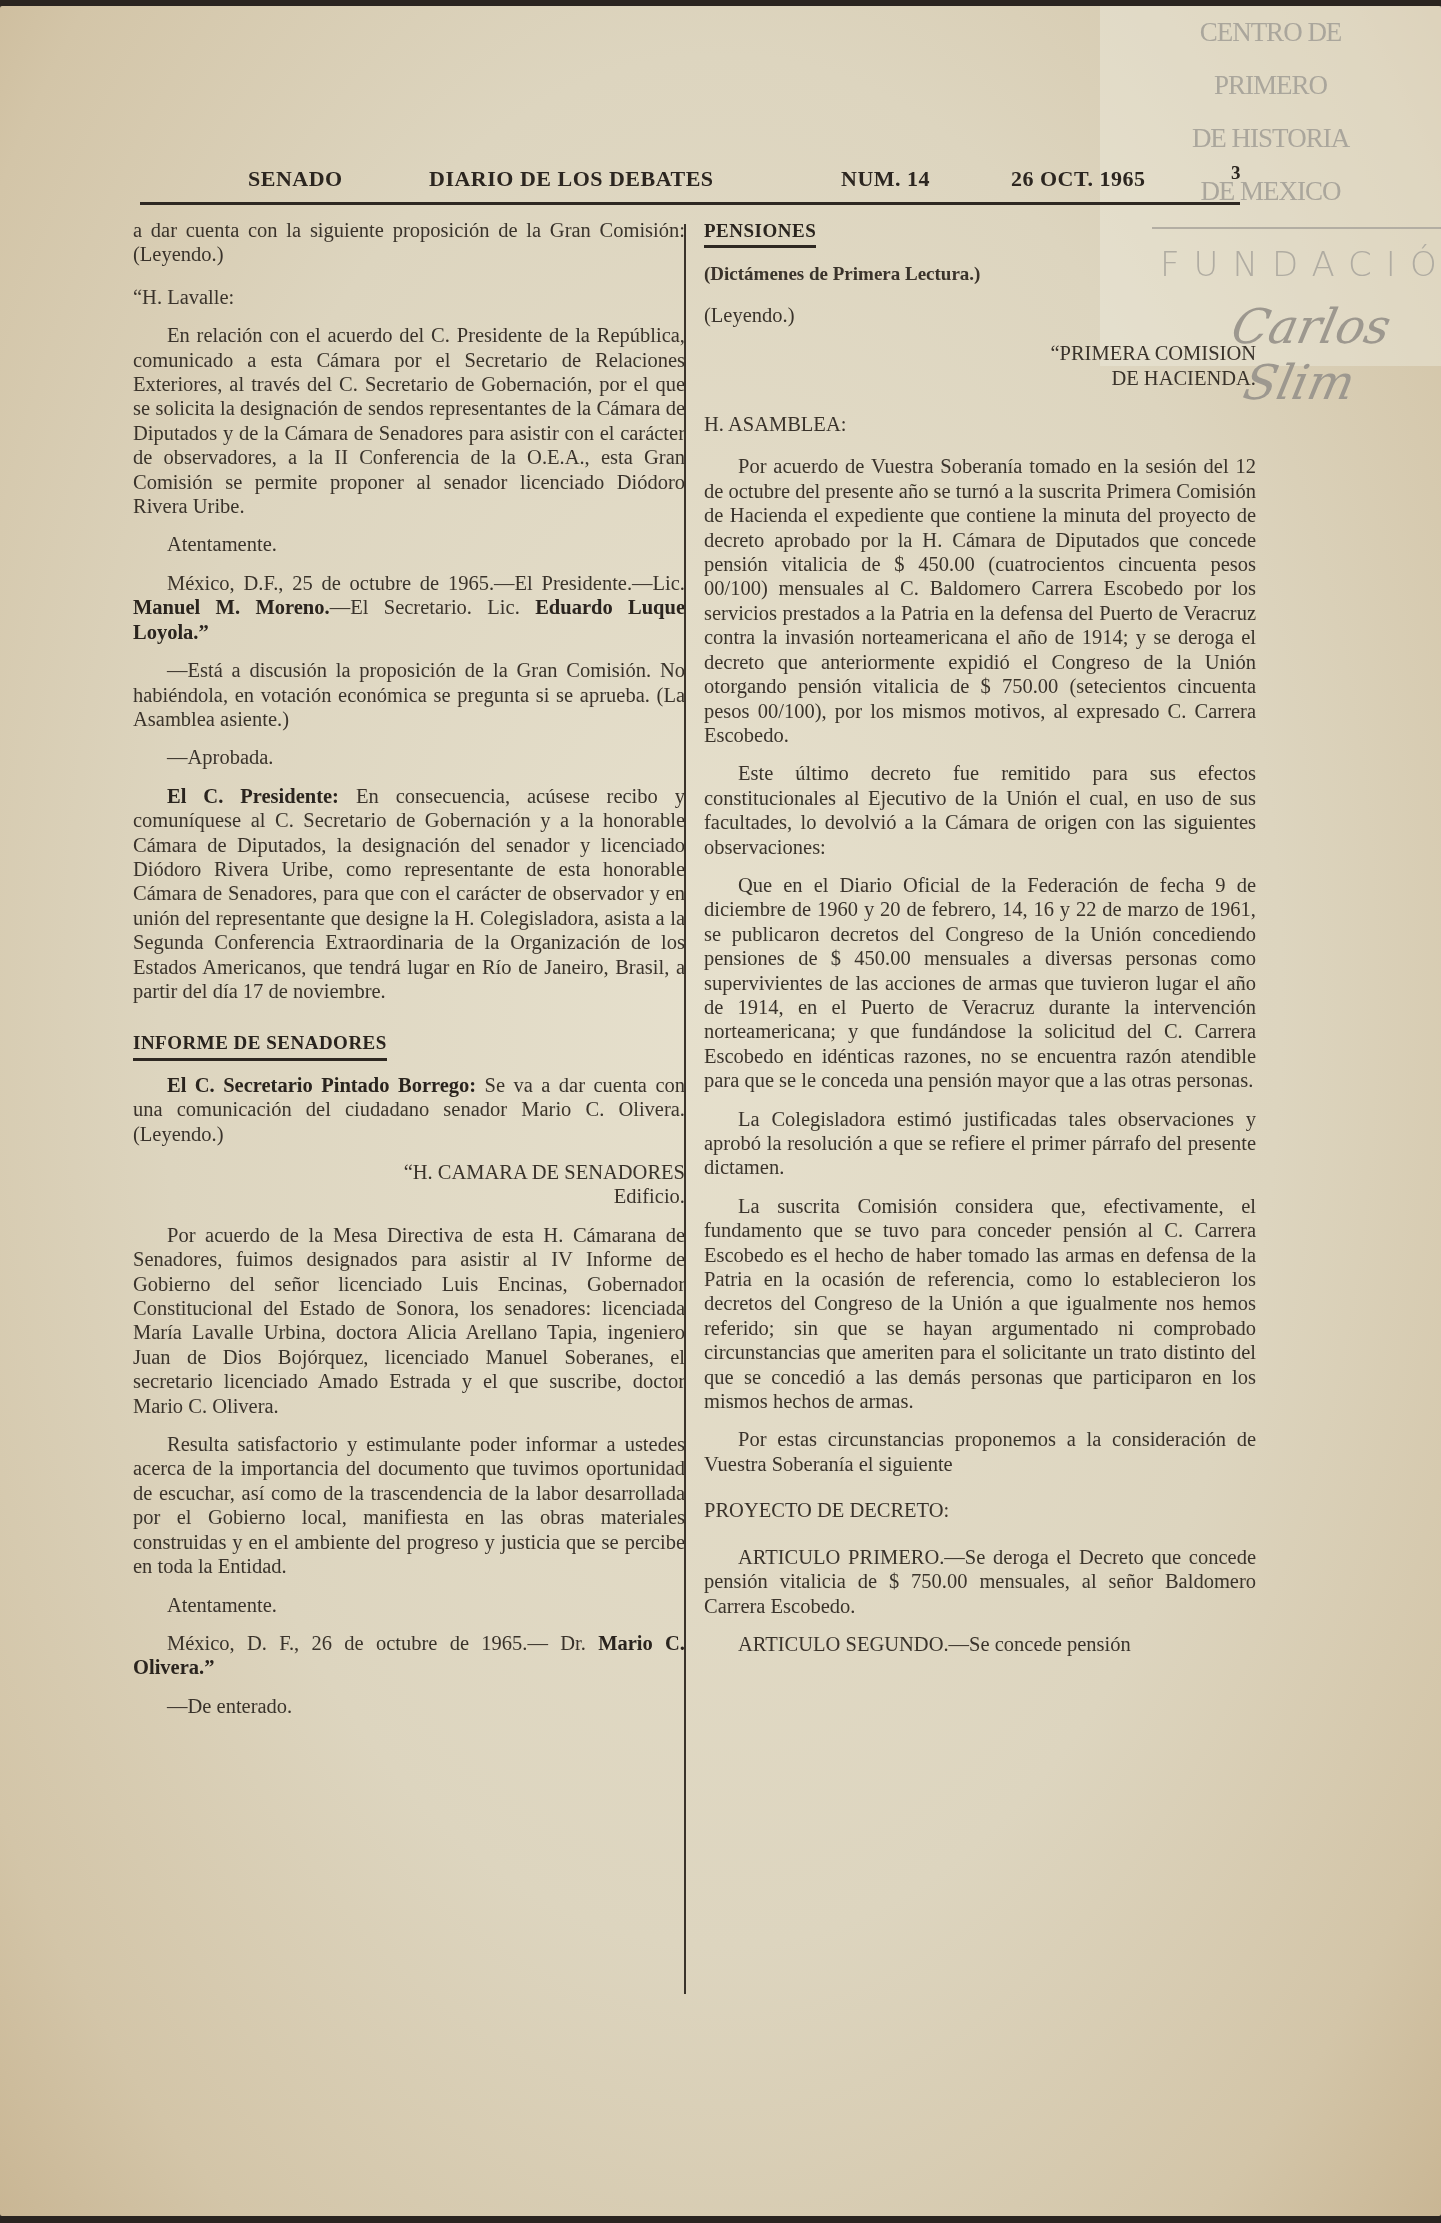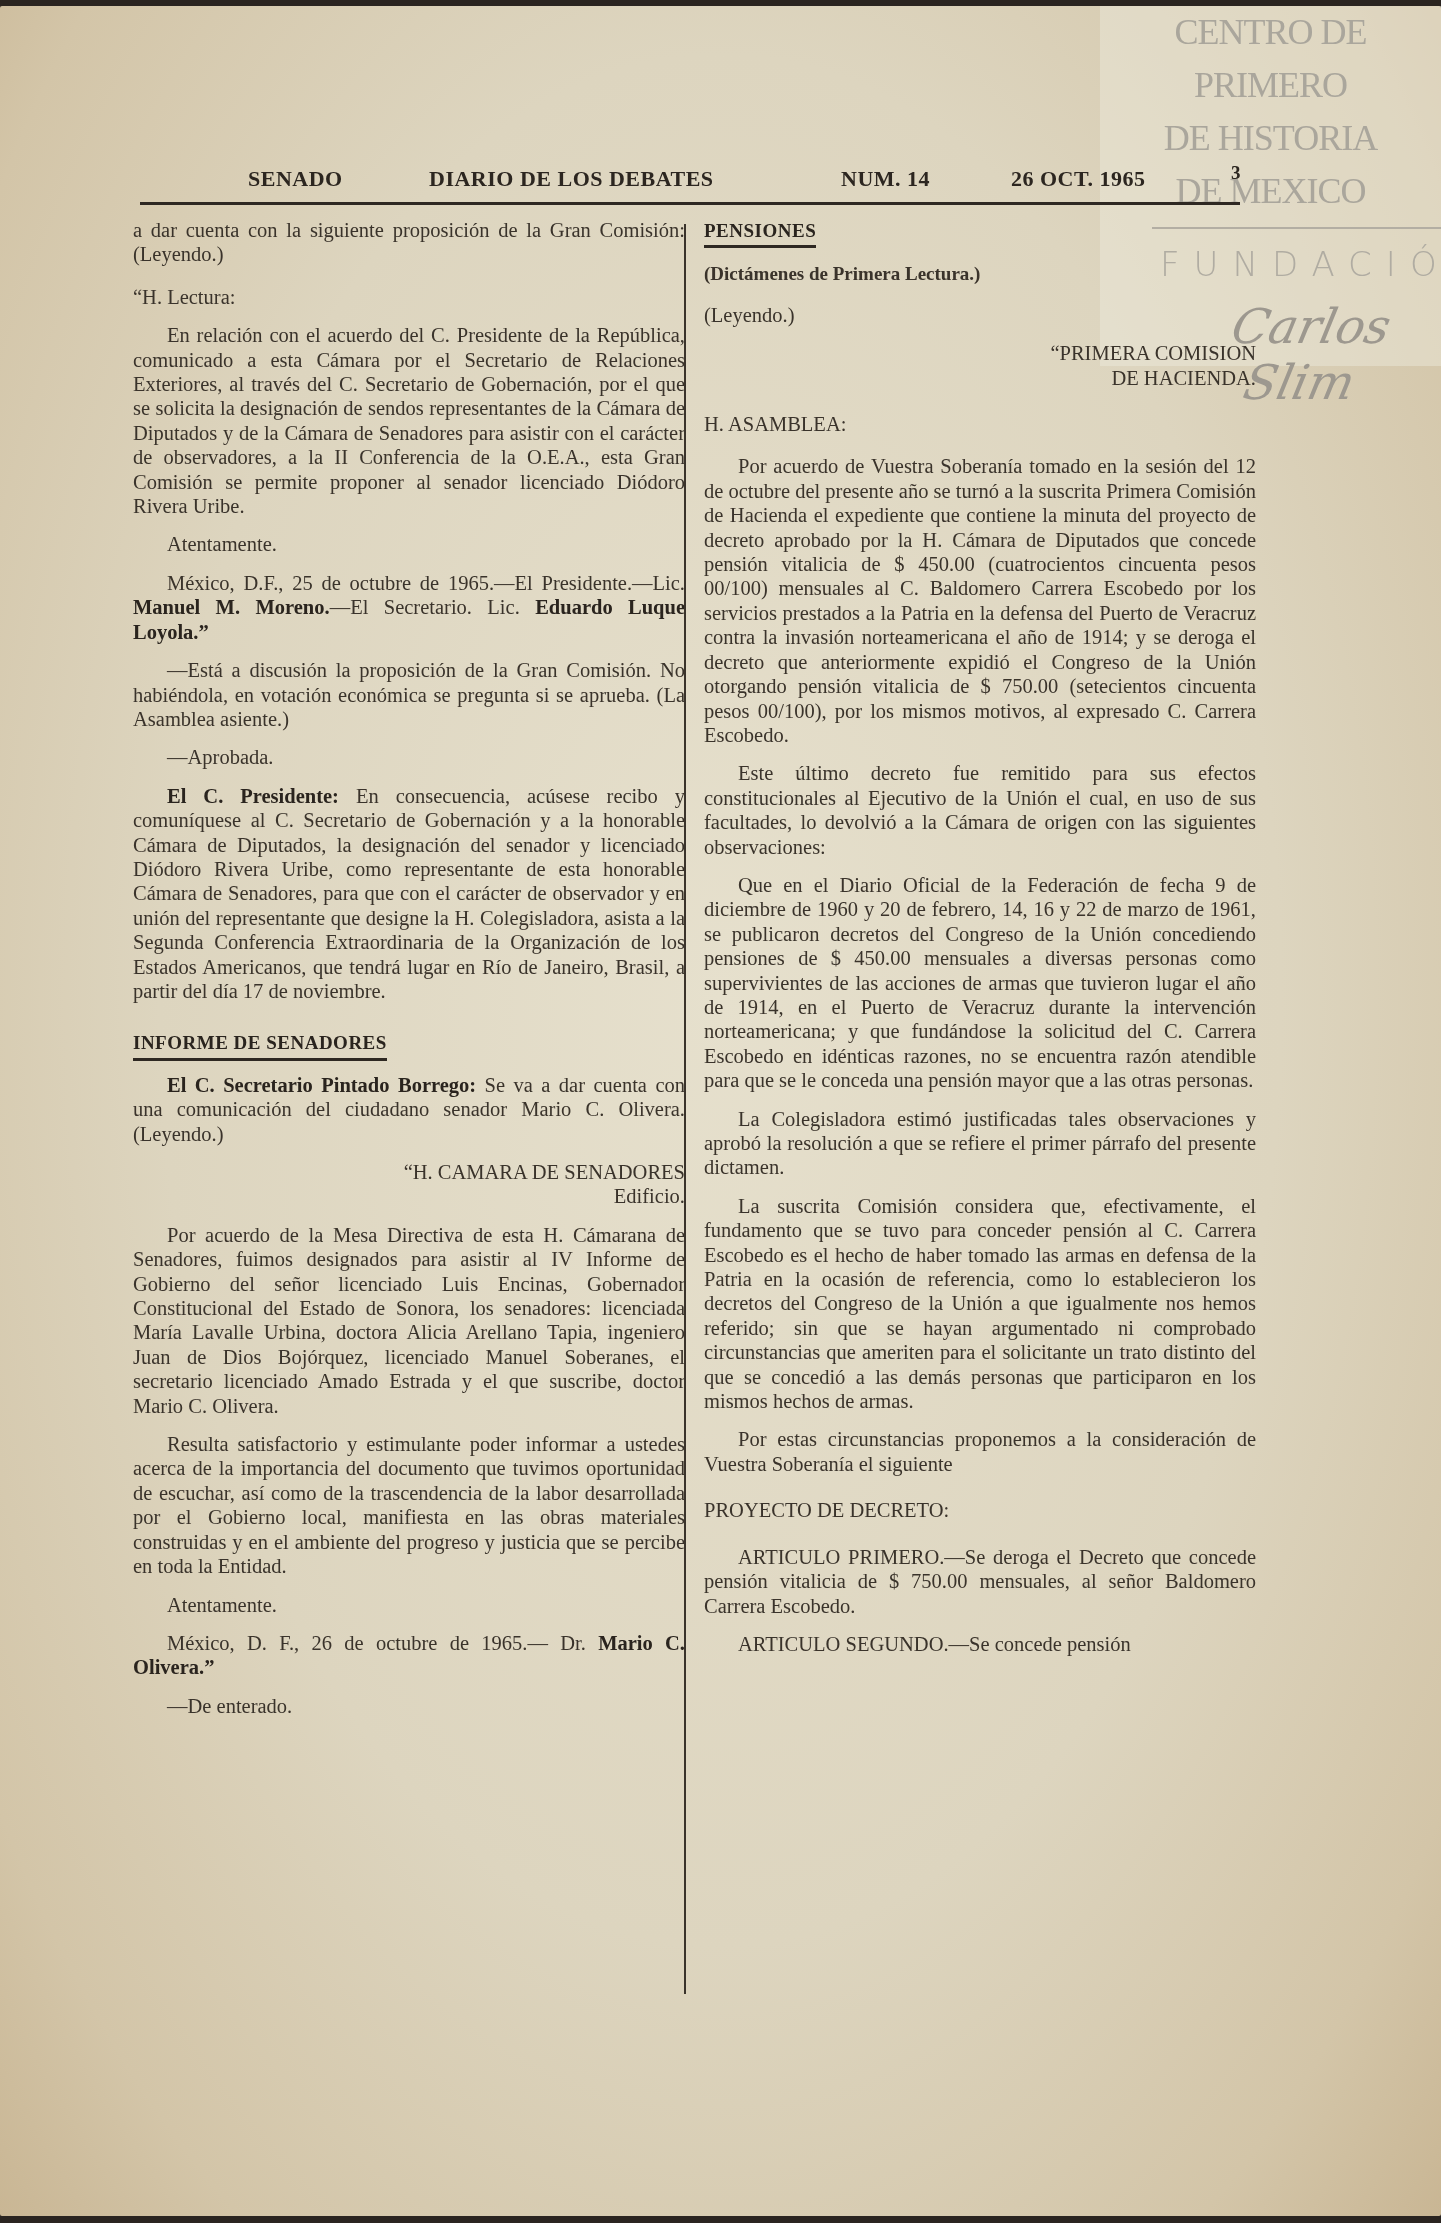--- a/index.html
+++ b/index.html
@@ -13,21 +13,21 @@
     position: absolute; left: 0; top: 6px; width: 1441px; height: 2210px;
     background: radial-gradient(ellipse at 50% 45%, #e6e0cd 0%, #ddd5bf 55%, #d3c5a8 85%, #c9b694 100%);
     border-radius: 2px;
   }
   .watermark {
     position: absolute; left: 1100px; top: 0; width: 341px; height: 360px;
     background: rgba(238,234,222,0.45);
     font-family: "Liberation Serif", serif; color: #aaa69c;
     text-align: center;
   }
-  .wm-line { font-size: 36px; line-height: 53px; letter-spacing: -1px; }
+  .wm-line { font-size: 27px; line-height: 53px; letter-spacing: -1px; }
   .wm-rule { position: absolute; left: 52px; right: 0; top: 221px; border-top: 2px solid #b3aea3; }
   .wm-fund { position: absolute; left: 60px; right: 0; top: 238px; font-family: "DejaVu Sans", sans-serif; font-size: 34px; letter-spacing: 14px; font-weight: 300; color: #b0aca2; }
   .wm-sign { position: absolute; left: 70px; top: 292px; font-family: "DejaVu Serif", serif; font-style: italic; font-size: 48px; color: #9d988f; transform: skewX(-12deg); }
 
   .running-head {
     position: absolute; left: 133px; top: 160px; width: 1110px; height: 30px;
     font-family: "Liberation Serif", serif; font-weight: bold; font-size: 22px;
     color: #2c2620; letter-spacing: 0.5px;
   }
   .running-head span { position: absolute; top: 0; }
@@ -66,21 +66,21 @@
     <span style="left:115px">SENADO</span>
     <span style="left:296px">DIARIO DE LOS DEBATES</span>
     <span style="left:708px">NUM. 14</span>
     <span style="left:878px">26 OCT. 1965</span>
     <span style="left:1098px; top:-4px; font-size:19px">3</span>
   </div>
   <div class="head-rule"></div>
 
   <div class="col col-left">
     <p class="noind">a dar cuenta con la siguiente proposición de la Gran Comisión: (Leyendo.)</p>
-    <p class="noind" style="margin-top:18px">“H. Lectura:</p>
+    <p class="noind" style="margin-top:18px">“H. Lavalle:</p>
     <p class="ind">En relación con el acuerdo del C. Presidente de la República, comunicado a esta Cámara por el Secretario de Relaciones Exteriores, al través del C. Secretario de Gobernación, por el que se solicita la designación de sendos representantes de la Cámara de Diputados y de la Cámara de Senadores para asistir con el carácter de observadores, a la II Conferencia de la O.E.A., esta Gran Comisión se permite proponer al senador licenciado Diódoro Rivera Uribe.</p>
     <p class="ind">Atentamente.</p>
     <p class="ind"><span>México, D.F., 25 de octubre de 1965.—El Presidente.—Lic. </span><b>Manuel M. Moreno.</b><span>—El Secretario. Lic. </span><b>Eduardo Luque Loyola.”</b></p>
     <p class="ind">—Está a discusión la proposición de la Gran Comisión. No habiéndola, en votación económica se pregunta si se aprueba. (La Asamblea asiente.)</p>
     <p class="ind">—Aprobada.</p>
     <p class="ind"><b>El C. Presidente:</b><span> En consecuencia, acúsese recibo y comuníquese al C. Secretario de Gobernación y a la honorable Cámara de Diputados, la designación del senador y licenciado Diódoro Rivera Uribe, como representante de esta honorable Cámara de Senadores, para que con el carácter de observador y en unión del representante que designe la H. Colegisladora, asista a la Segunda Conferencia Extraordinaria de la Organización de los Estados Americanos, que tendrá lugar en Río de Janeiro, Brasil, a partir del día 17 de noviembre.</span></p>
 
     <div class="section-title">INFORME DE SENADORES</div>
 
     <p class="ind"><b>El C. Secretario Pintado Borrego:</b><span> Se va a dar cuenta con una comunicación del ciudadano senador Mario C. Olivera. (Leyendo.)</span></p>

